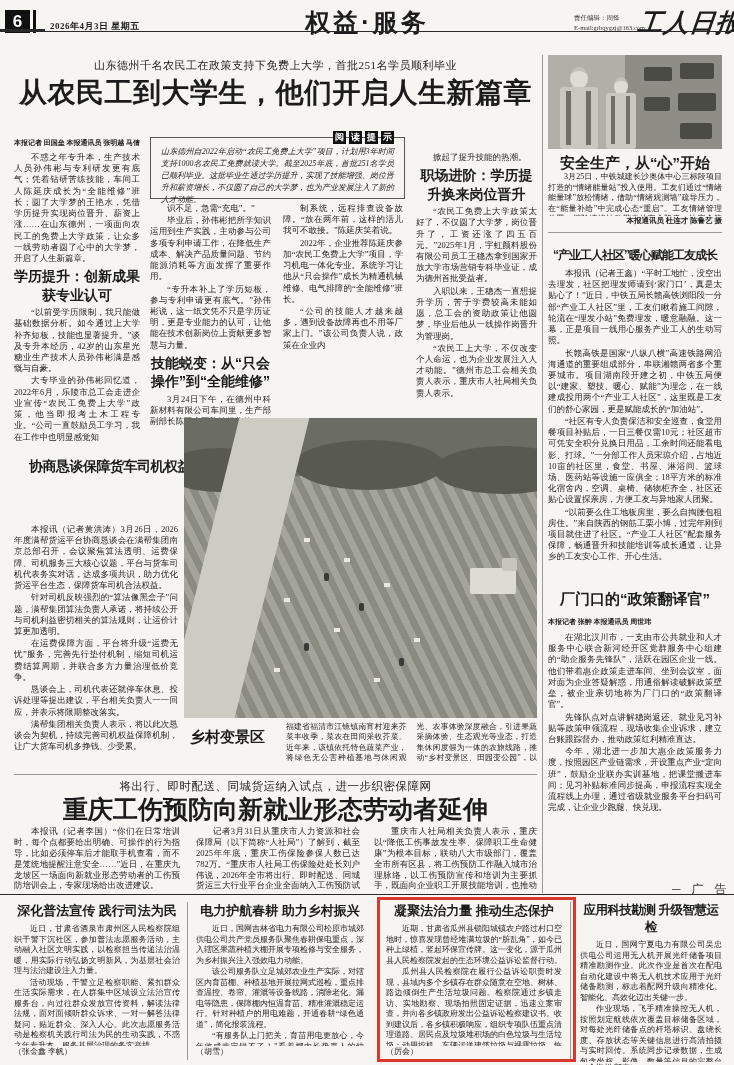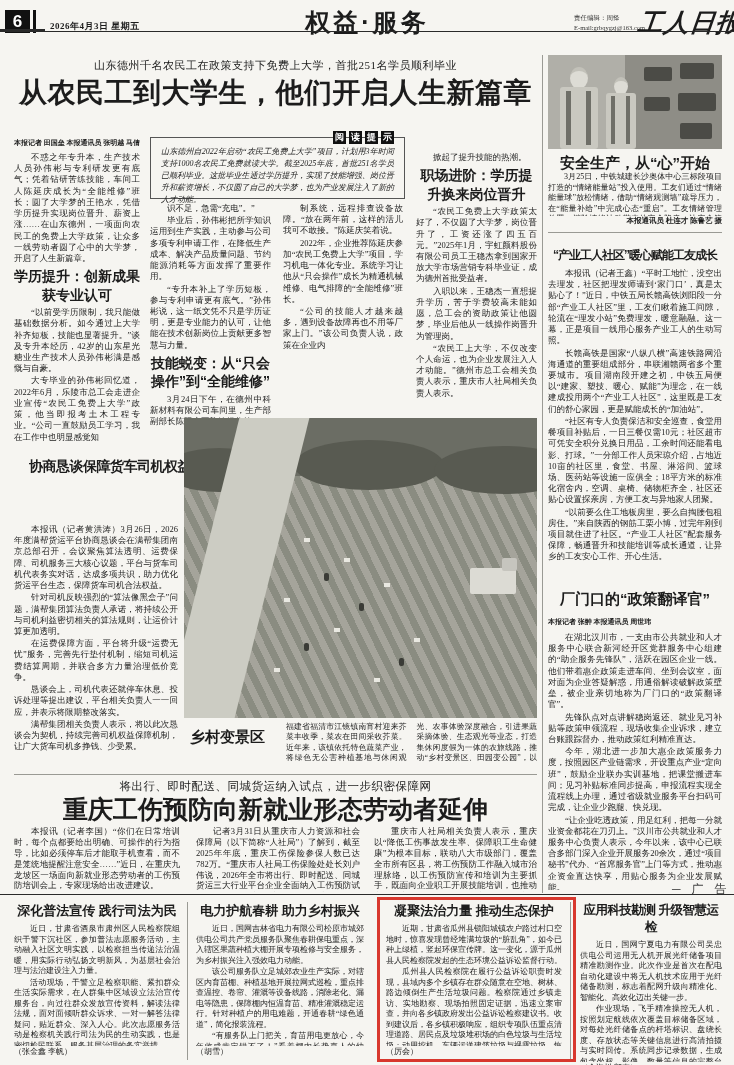--- a/index.html
+++ b/index.html
@@ -215,31 +215,30 @@
       <p>“社区有专人负责保洁和安全巡查，食堂用餐项目补贴后，一日三餐仅需10元；社区超市可凭安全积分兑换日用品，工余时间还能看电影、打球。”一分部工作人员宋琼介绍，占地近10亩的社区里，食堂、书屋、淋浴间、篮球场、医药站等设施一应俱全；18平方米的标准化宿舍内，空调、桌椅、储物柜齐全，社区还贴心设置探亲房，方便工友与异地家人团聚。</p>
       <p>“以前要么住工地板房里，要么自掏腰包租房住。”来自陕西的钢筋工栗小博，过完年刚到项目就住进了社区。“产业工人社区”配套服务保障，畅通晋升和技能培训等成长通道，让异乡的工友安心工作、开心生活。</p>
     </div>
 
   <div class="abs h-md" style="left:548px;top:590px;width:174px;font-size:15px;">厂门口的“政策翻译官”</div>
   <div class="abs byline" style="left:548px;top:617px;width:174px;">本报记者 张翀 本报通讯员 周世玮</div>
   <div class="abs bodytext" style="left:548px;top:632px;width:174px;height:258px;">
       <p>在湖北汉川市，一支由市公共就业和人才服务中心联合新河经开区党群服务中心组建的“助企服务先锋队”，活跃在园区企业一线。他们带着惠企政策走进车间、坐到会议室，面对面为企业答疑解惑，用通俗解读破解政策壁垒，被企业亲切地称为厂门口的“政策翻译官”。</p>
       <p>先锋队点对点讲解稳岗返还、就业见习补贴等政策申领流程，现场收集企业诉求，建立台账跟踪督办，推动政策红利精准直达。</p>
       <p>今年，湖北进一步加大惠企政策服务力度，按照园区产业链需求，开设重点产业“定向班”，鼓励企业联办实训基地，把课堂搬进车间；见习补贴标准同步提高，申报流程实现全流程线上办理，通过省级就业服务平台扫码可完成，让企业少跑腿、快兑现。</p>
-      <p>“让企业吃透政策，用足红利，把每一分就业资金都花在刀刃上。”汉川市公共就业和人才服务中心负责人表示，今年以来，该中心已联合多部门深入企业开展服务20余次，通过“项目秘书”代办、“首席服务官”上门等方式，推动惠企资金直达快享，用贴心服务为企业发展赋能。</p>
     </div>
 
   <div class="abs ad-label" style="left:648px;top:881px;">─ <span>广 告</span> ─</div>
   <div class="abs rule" style="left:0;top:894px;width:734px;height:1px;"></div>
 
   <div class="abs" style="left:14px;top:902px;width:166px;">
     <div class="h-md" style="font-size:13px;">深化普法宣传 践行司法为民</div>
     <div class="bodytext" style="height:122px;font-size:8px;margin-top:4px;">
         <p>近日，甘肃省酒泉市肃州区人民检察院组织干警下沉社区，参加普法志愿服务活动，主动融入社区文明实践，以检察担当传递法治温暖，用实际行动弘扬文明新风，为基层社会治理与法治建设注入力量。</p>
-        <p>活动现场，干警立足检察职能、紧扣群众生活实际需求，在人群集中区域设立法治宣传服务台，向过往群众发放宣传资料，解读法律法规，面对面倾听群众诉求、一对一解答法律疑问，贴近群众、深入人心。此次志愿服务活动是检察机关践行司法为民的生动实践，也是密切检民联系、服务基层治理的务实举措。</p>
+        <p>活动现场，干警立足检察职能、紧扣群众生活实际需求，在人群集中区域设立法治宣传服务台，向过往群众发放宣传资料，解读法律法规，面对面倾听群众诉求、一对一解答法律疑问，贴近群众、深入人心。此次志愿服务活动是检察机关践行司法为民的生动实践，不惑之年专升本、服务基层治理的务实举措。</p>
       </div>
     <div class="attribution">（张金鑫 李帆）</div>
   </div>
   <div class="abs hair" style="left:187px;top:902px;width:1px;height:158px;"></div>
   <div class="abs" style="left:196px;top:902px;width:168px;">
     <div class="h-md" style="font-size:13px;">电力护航春耕 助力乡村振兴</div>
     <div class="bodytext" style="height:122px;font-size:8px;margin-top:4px;">
         <p>近日，国网吉林省电力有限公司松原市城郊供电公司共产党员服务队聚焦春耕保电重点，深入辖区果蔬种植大棚开展专项检修与安全服务，为乡村振兴注入强效电力动能。</p>
         <p>该公司服务队立足城郊农业生产实际，对辖区内育苗棚、种植基地开展拉网式巡检，重点排查温控、卷帘、灌溉等设备线路，消除老化、漏电等隐患，保障棚内恒温育苗、精准灌溉稳定运行。针对种植户的用电难题，开通春耕“绿色通道”，简化报装流程。</p>
         <p>“有服务队上门把关，育苗用电更放心，今年收成肯定错不了！”看着棚内长势喜人的幼苗，种植户连连称赞。下一步，该公司服务队将常态化开展大棚巡检与便民服务，以扎实行动守护春耕生产。</p>

